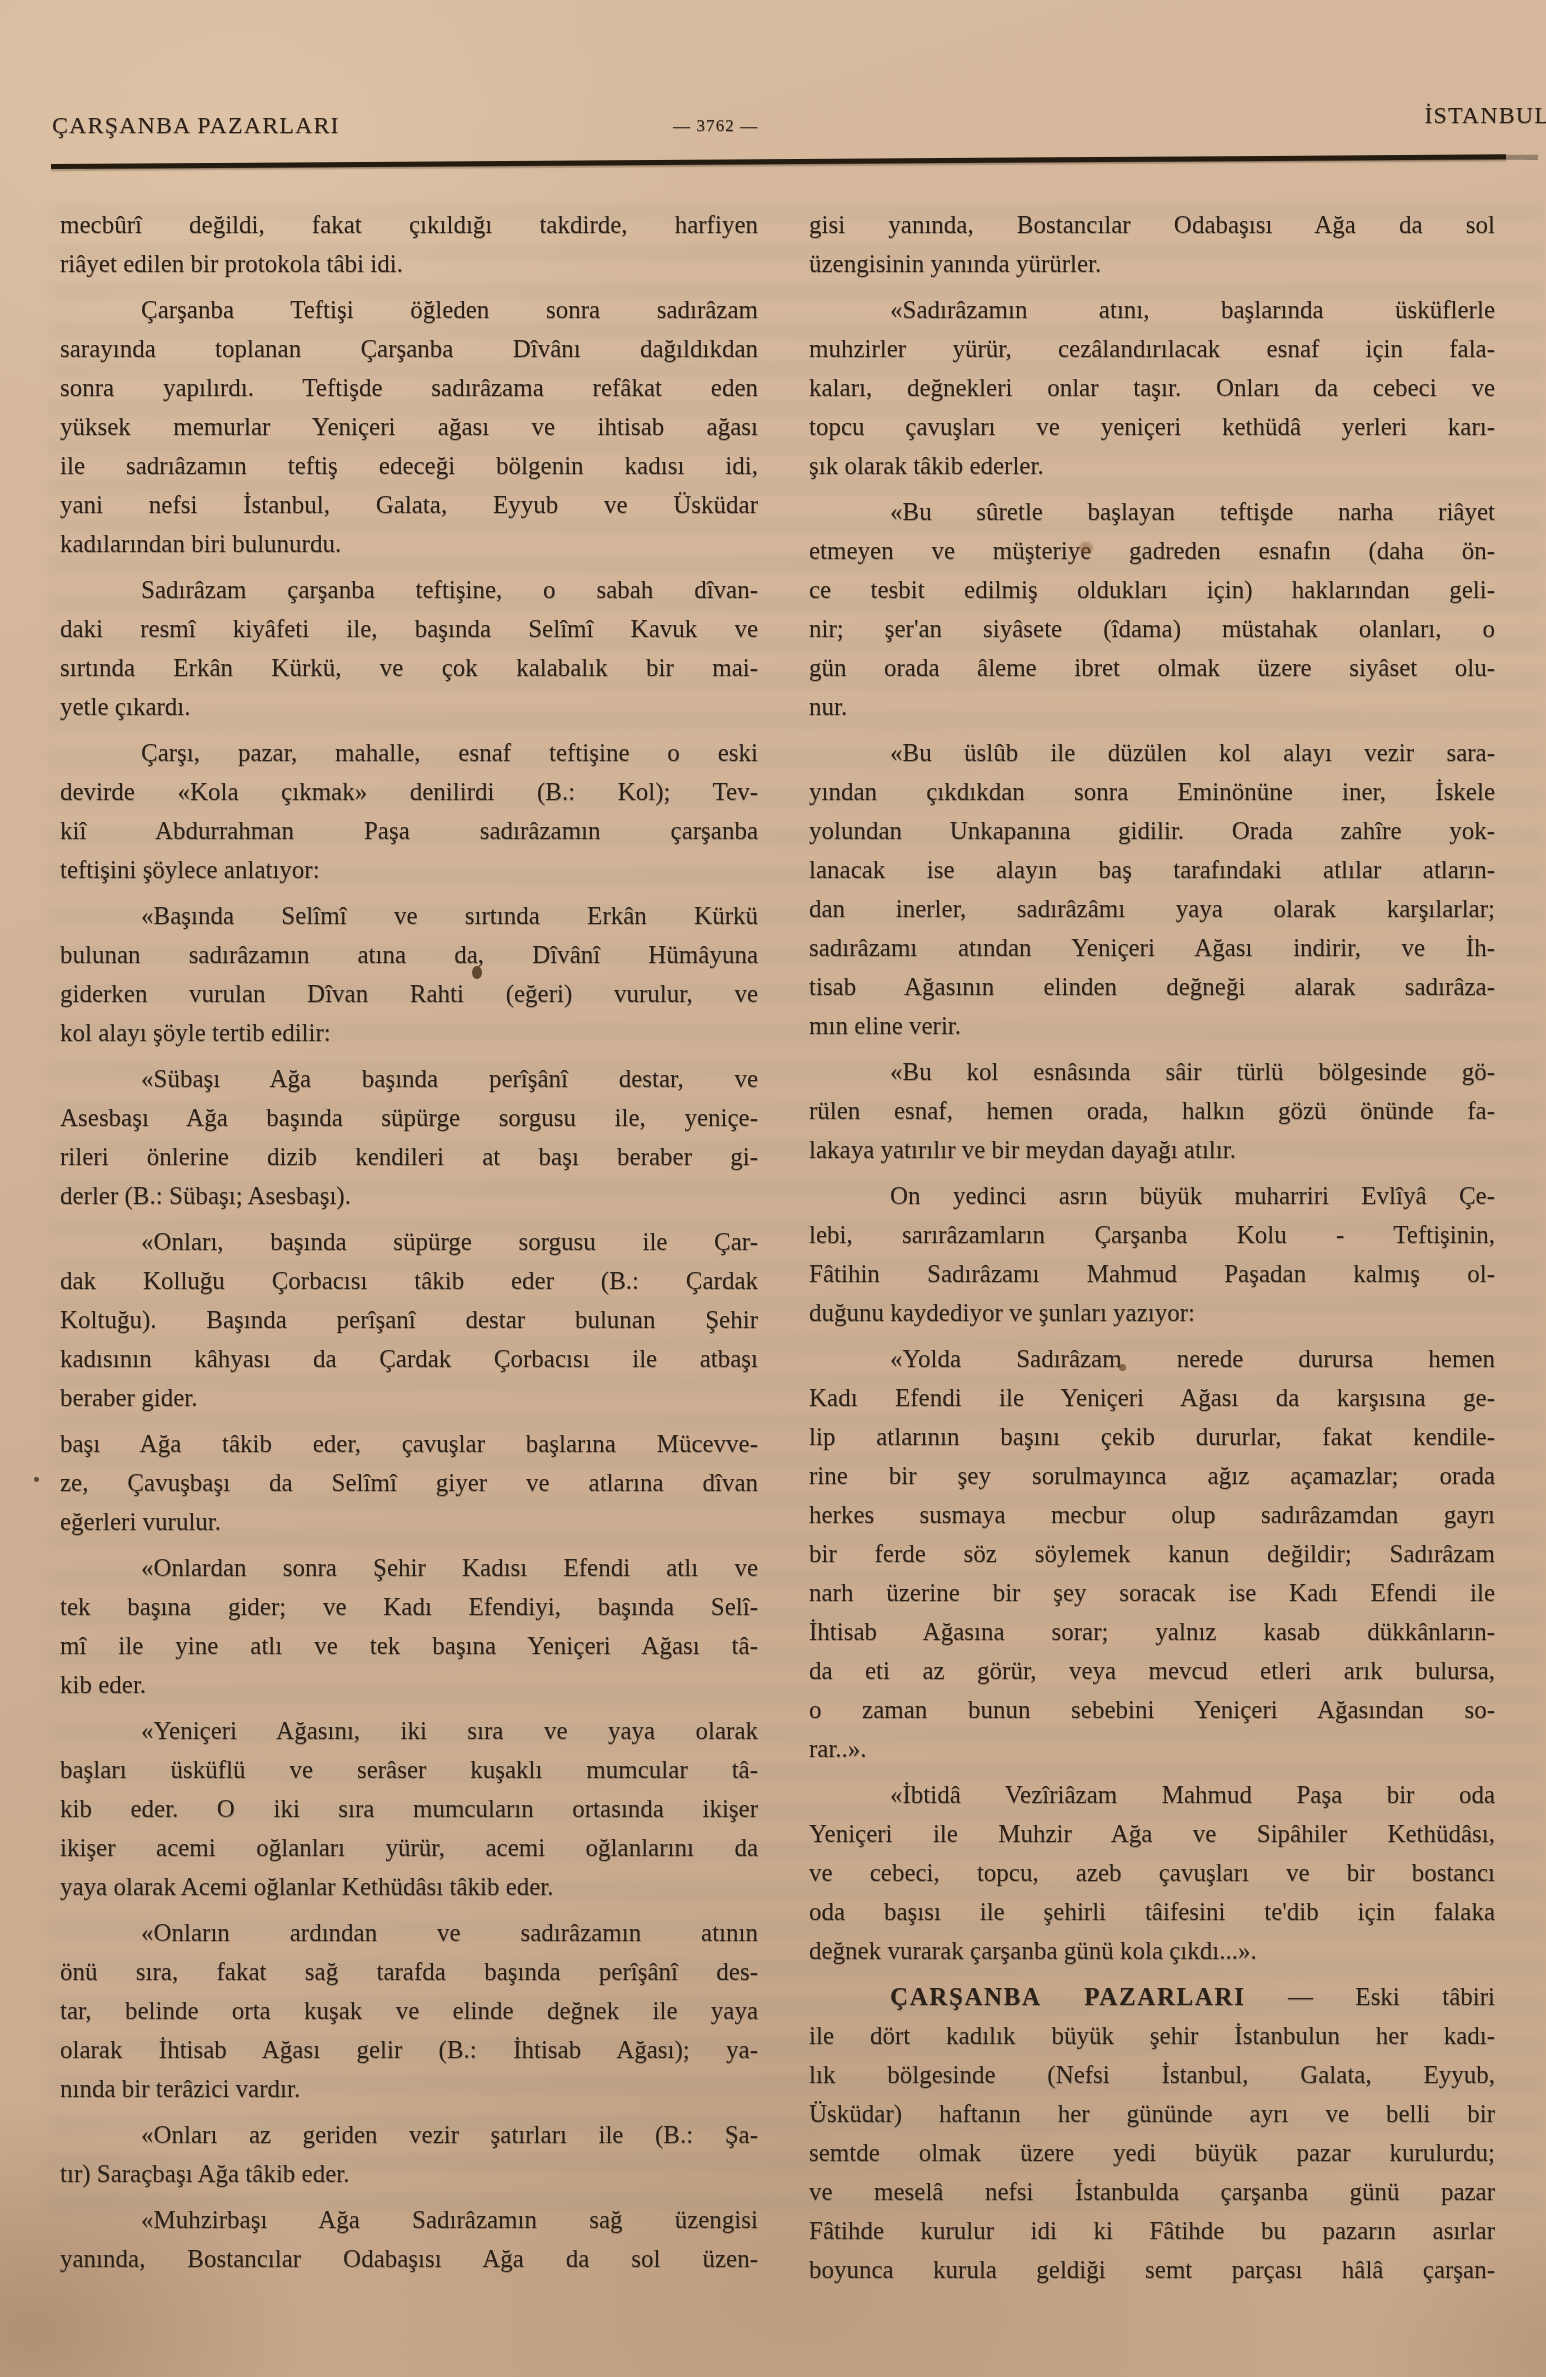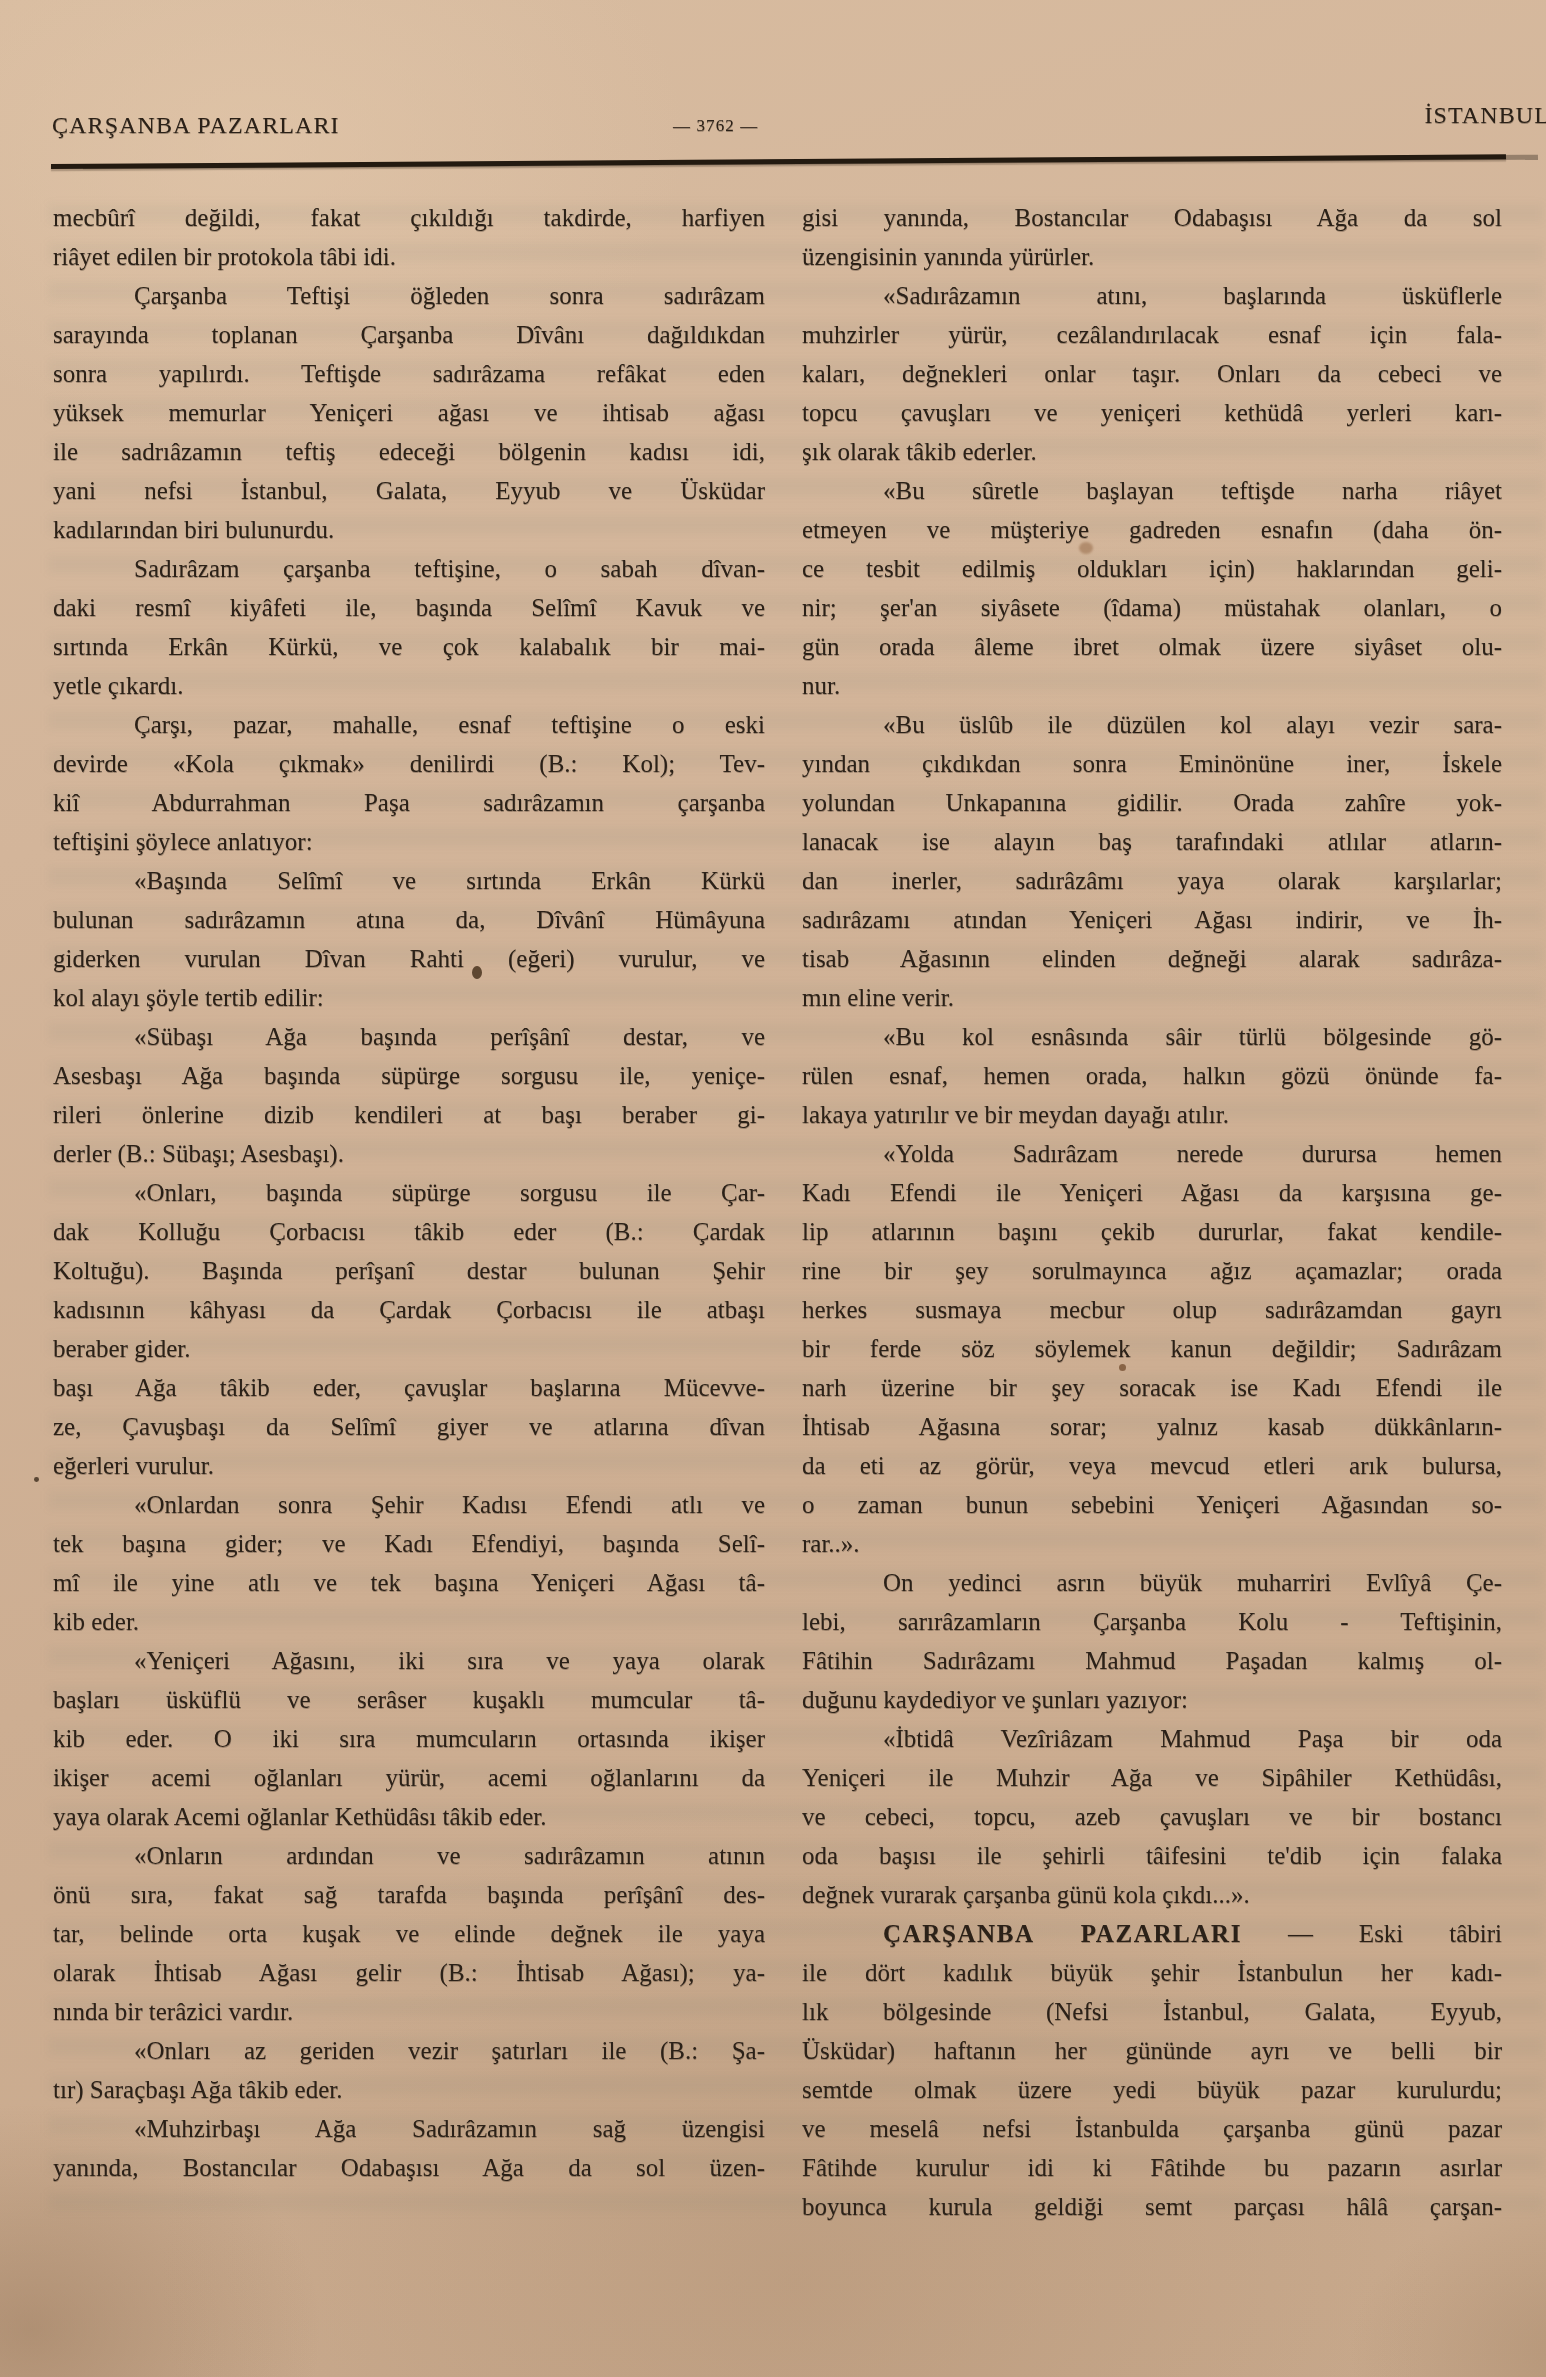--- a/index.html
+++ b/index.html
@@ -59,21 +59,21 @@
     transform: rotate(-0.38deg);
     transform-origin: left center;
     box-shadow: 0 2.2px 1.1px rgba(56,42,28,0.28), 32px 0.5px 0 rgba(35,26,16,0.35);
   }
   .col {
     position: absolute;
     top: 198px;
   }
   .col-left  { left: 53px;  width: 712px; }
   .col-right { left: 802px; width: 700px; }
-  .para { margin: 0; padding: 0; }
+  .para { margin: 7px; padding: 0; }
   .tline {
     height: 39px;
     line-height: 39px;
     font-size: 25px;
     color: var(--ink, #2b2118);
     text-align: justify;
     text-align-last: justify;
     text-shadow: 0.3px 0.5px 0.4px rgba(42,30,20,0.30);
     white-space: nowrap;
   }
@@ -210,41 +210,41 @@
         <div class="tline">lanacak ise alayın baş tarafındaki atlılar atların-</div>
         <div class="tline">dan inerler, sadırâzâmı yaya olarak karşılarlar;</div>
         <div class="tline">sadırâzamı atından Yeniçeri Ağası indirir, ve İh-</div>
         <div class="tline">tisab Ağasının elinden değneği alarak sadırâza-</div>
         <div class="tline end">mın eline verir.</div>
       </div>
       <div class="para">
         <div class="tline ind">«Bu kol esnâsında sâir türlü bölgesinde gö-</div>
         <div class="tline">rülen esnaf, hemen orada, halkın gözü önünde fa-</div>
         <div class="tline end">lakaya yatırılır ve bir meydan dayağı atılır.</div>
+      </div>
+      <div class="para">
+        <div class="tline ind">On yedinci asrın büyük muharriri Evlîyâ Çe-</div>
+        <div class="tline">lebi, sarırâzamların Çarşanba Kolu - Teftişinin,</div>
+        <div class="tline">Fâtihin Sadırâzamı Mahmud Paşadan kalmış ol-</div>
+        <div class="tline end">duğunu kaydediyor ve şunları yazıyor:</div>
       </div>
       <div class="para">
         <div class="tline ind">«Yolda Sadırâzam nerede durursa hemen</div>
         <div class="tline">Kadı Efendi ile Yeniçeri Ağası da karşısına ge-</div>
         <div class="tline">lip atlarının başını çekib dururlar, fakat kendile-</div>
         <div class="tline">rine bir şey sorulmayınca ağız açamazlar; orada</div>
         <div class="tline">herkes susmaya mecbur olup sadırâzamdan gayrı</div>
         <div class="tline">bir ferde söz söylemek kanun değildir; Sadırâzam</div>
         <div class="tline">narh üzerine bir şey soracak ise Kadı Efendi ile</div>
         <div class="tline">İhtisab Ağasına sorar; yalnız kasab dükkânların-</div>
         <div class="tline">da eti az görür, veya mevcud etleri arık bulursa,</div>
         <div class="tline">o zaman bunun sebebini Yeniçeri Ağasından so-</div>
         <div class="tline end">rar..».</div>
       </div>
       <div class="para">
-        <div class="tline ind">On yedinci asrın büyük muharriri Evlîyâ Çe-</div>
-        <div class="tline">lebi, sarırâzamların Çarşanba Kolu - Teftişinin,</div>
-        <div class="tline">Fâtihin Sadırâzamı Mahmud Paşadan kalmış ol-</div>
-        <div class="tline end">duğunu kaydediyor ve şunları yazıyor:</div>
-      </div>
-      <div class="para">
         <div class="tline ind">«İbtidâ Vezîriâzam Mahmud Paşa bir oda</div>
         <div class="tline">Yeniçeri ile Muhzir Ağa ve Sipâhiler Kethüdâsı,</div>
         <div class="tline">ve cebeci, topcu, azeb çavuşları ve bir bostancı</div>
         <div class="tline">oda başısı ile şehirli tâifesini te'dib için falaka</div>
         <div class="tline end">değnek vurarak çarşanba günü kola çıkdı...».</div>
       </div>
       <div class="para">
         <div class="tline ind"><b>ÇARŞANBA PAZARLARI</b> — Eski tâbiri</div>
         <div class="tline">ile dört kadılık büyük şehir İstanbulun her kadı-</div>
         <div class="tline">lık bölgesinde (Nefsi İstanbul, Galata, Eyyub,</div>

